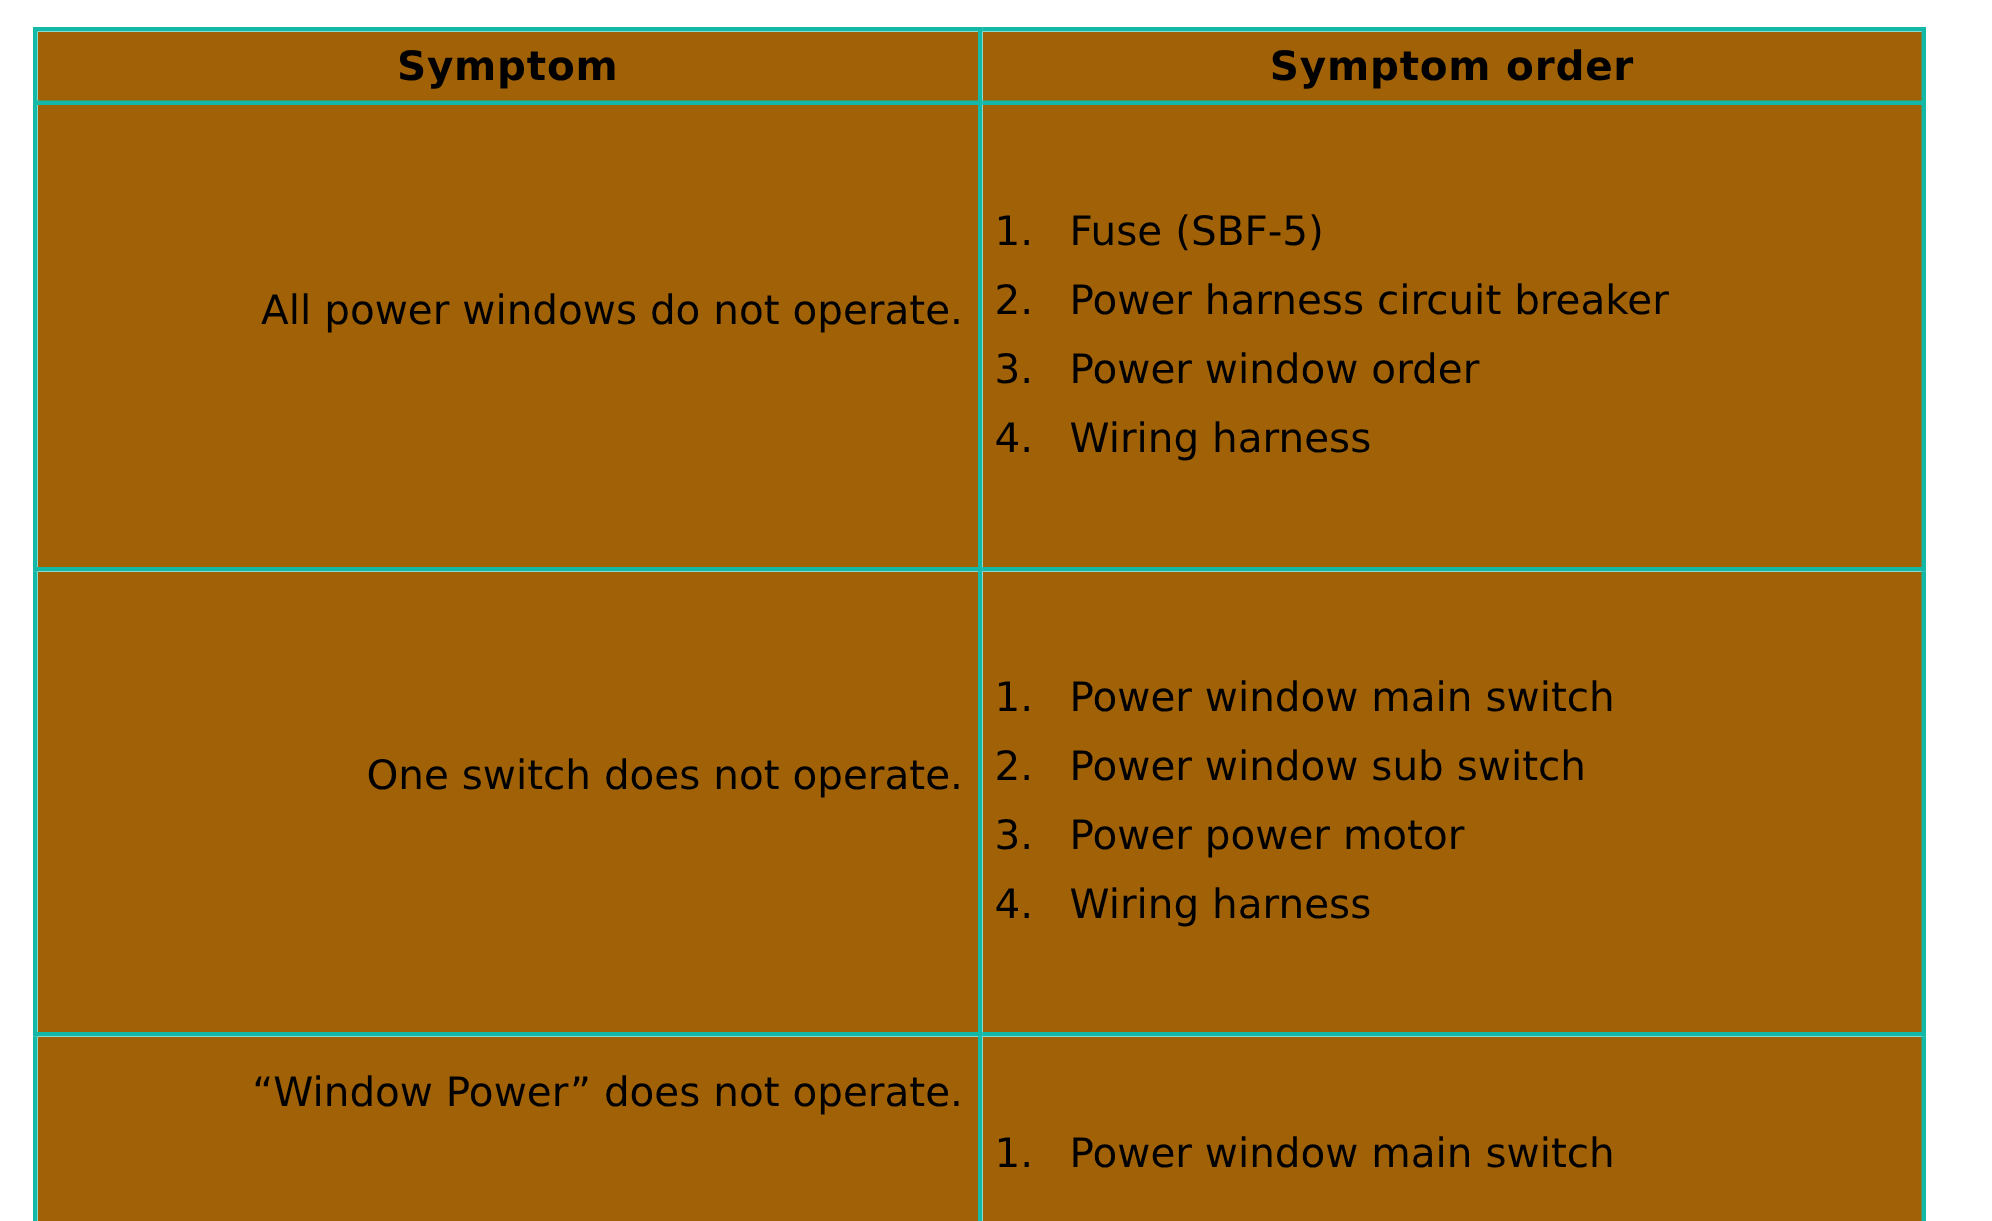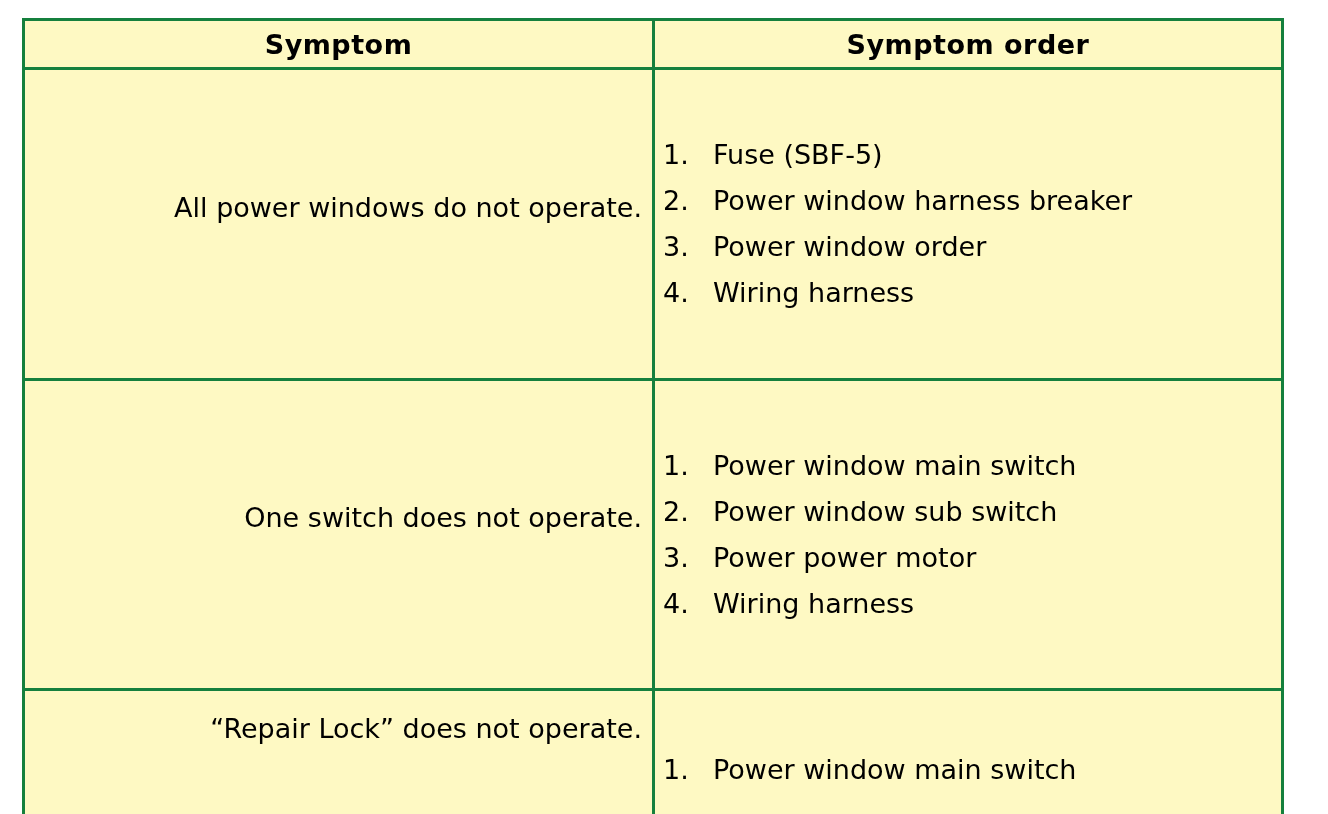--- a/index.html
+++ b/index.html
@@ -22,22 +22,22 @@
   table.troubleshoot {
     position: absolute;
     left: 22px;
     top: 18px;
     width: 1259px;
     border-collapse: collapse;
     table-layout: fixed;
   }
   table.troubleshoot th,
   table.troubleshoot td {
-    border: 3px solid #15803d;
-    background: #fef9c3;
+    border: 3px solid #14b8a6;
+    background: #a16207;
     overflow: hidden;
   }
   th.col-header {
     height: 46px;
     font-size: 27px;
     font-weight: bold;
     text-align: center;
     vertical-align: middle;
     padding: 0;
     letter-spacing: 0.5px;
@@ -95,21 +95,21 @@
         <td class="symptom-cell">
           <span>All power windows do not operate.</span>
         </td>
         <td class="repair-cell">
           <div class="repair-item">
             <span class="repair-num">1.</span>
             <span class="repair-label">Fuse (SBF-5)</span>
           </div>
           <div class="repair-item">
             <span class="repair-num">2.</span>
-            <span class="repair-label">Power window harness breaker</span>
+            <span class="repair-label">Power harness circuit breaker</span>
           </div>
           <div class="repair-item">
             <span class="repair-num">3.</span>
             <span class="repair-label">Power window order</span>
           </div>
           <div class="repair-item">
             <span class="repair-num">4.</span>
             <span class="repair-label">Wiring harness</span>
           </div>
         </td>
@@ -132,21 +132,21 @@
             <span class="repair-label">Power power motor</span>
           </div>
           <div class="repair-item">
             <span class="repair-num">4.</span>
             <span class="repair-label">Wiring harness</span>
           </div>
         </td>
       </tr>
       <tr class="row-3">
         <td class="symptom-cell align-top">
-          <span>“Repair Lock” does not operate.</span>
+          <span>“Window Power” does not operate.</span>
         </td>
         <td class="repair-cell">
           <div class="repair-item">
             <span class="repair-num">1.</span>
             <span class="repair-label">Power window main switch</span>
           </div>
         </td>
       </tr>
     </tbody>
   </table>

